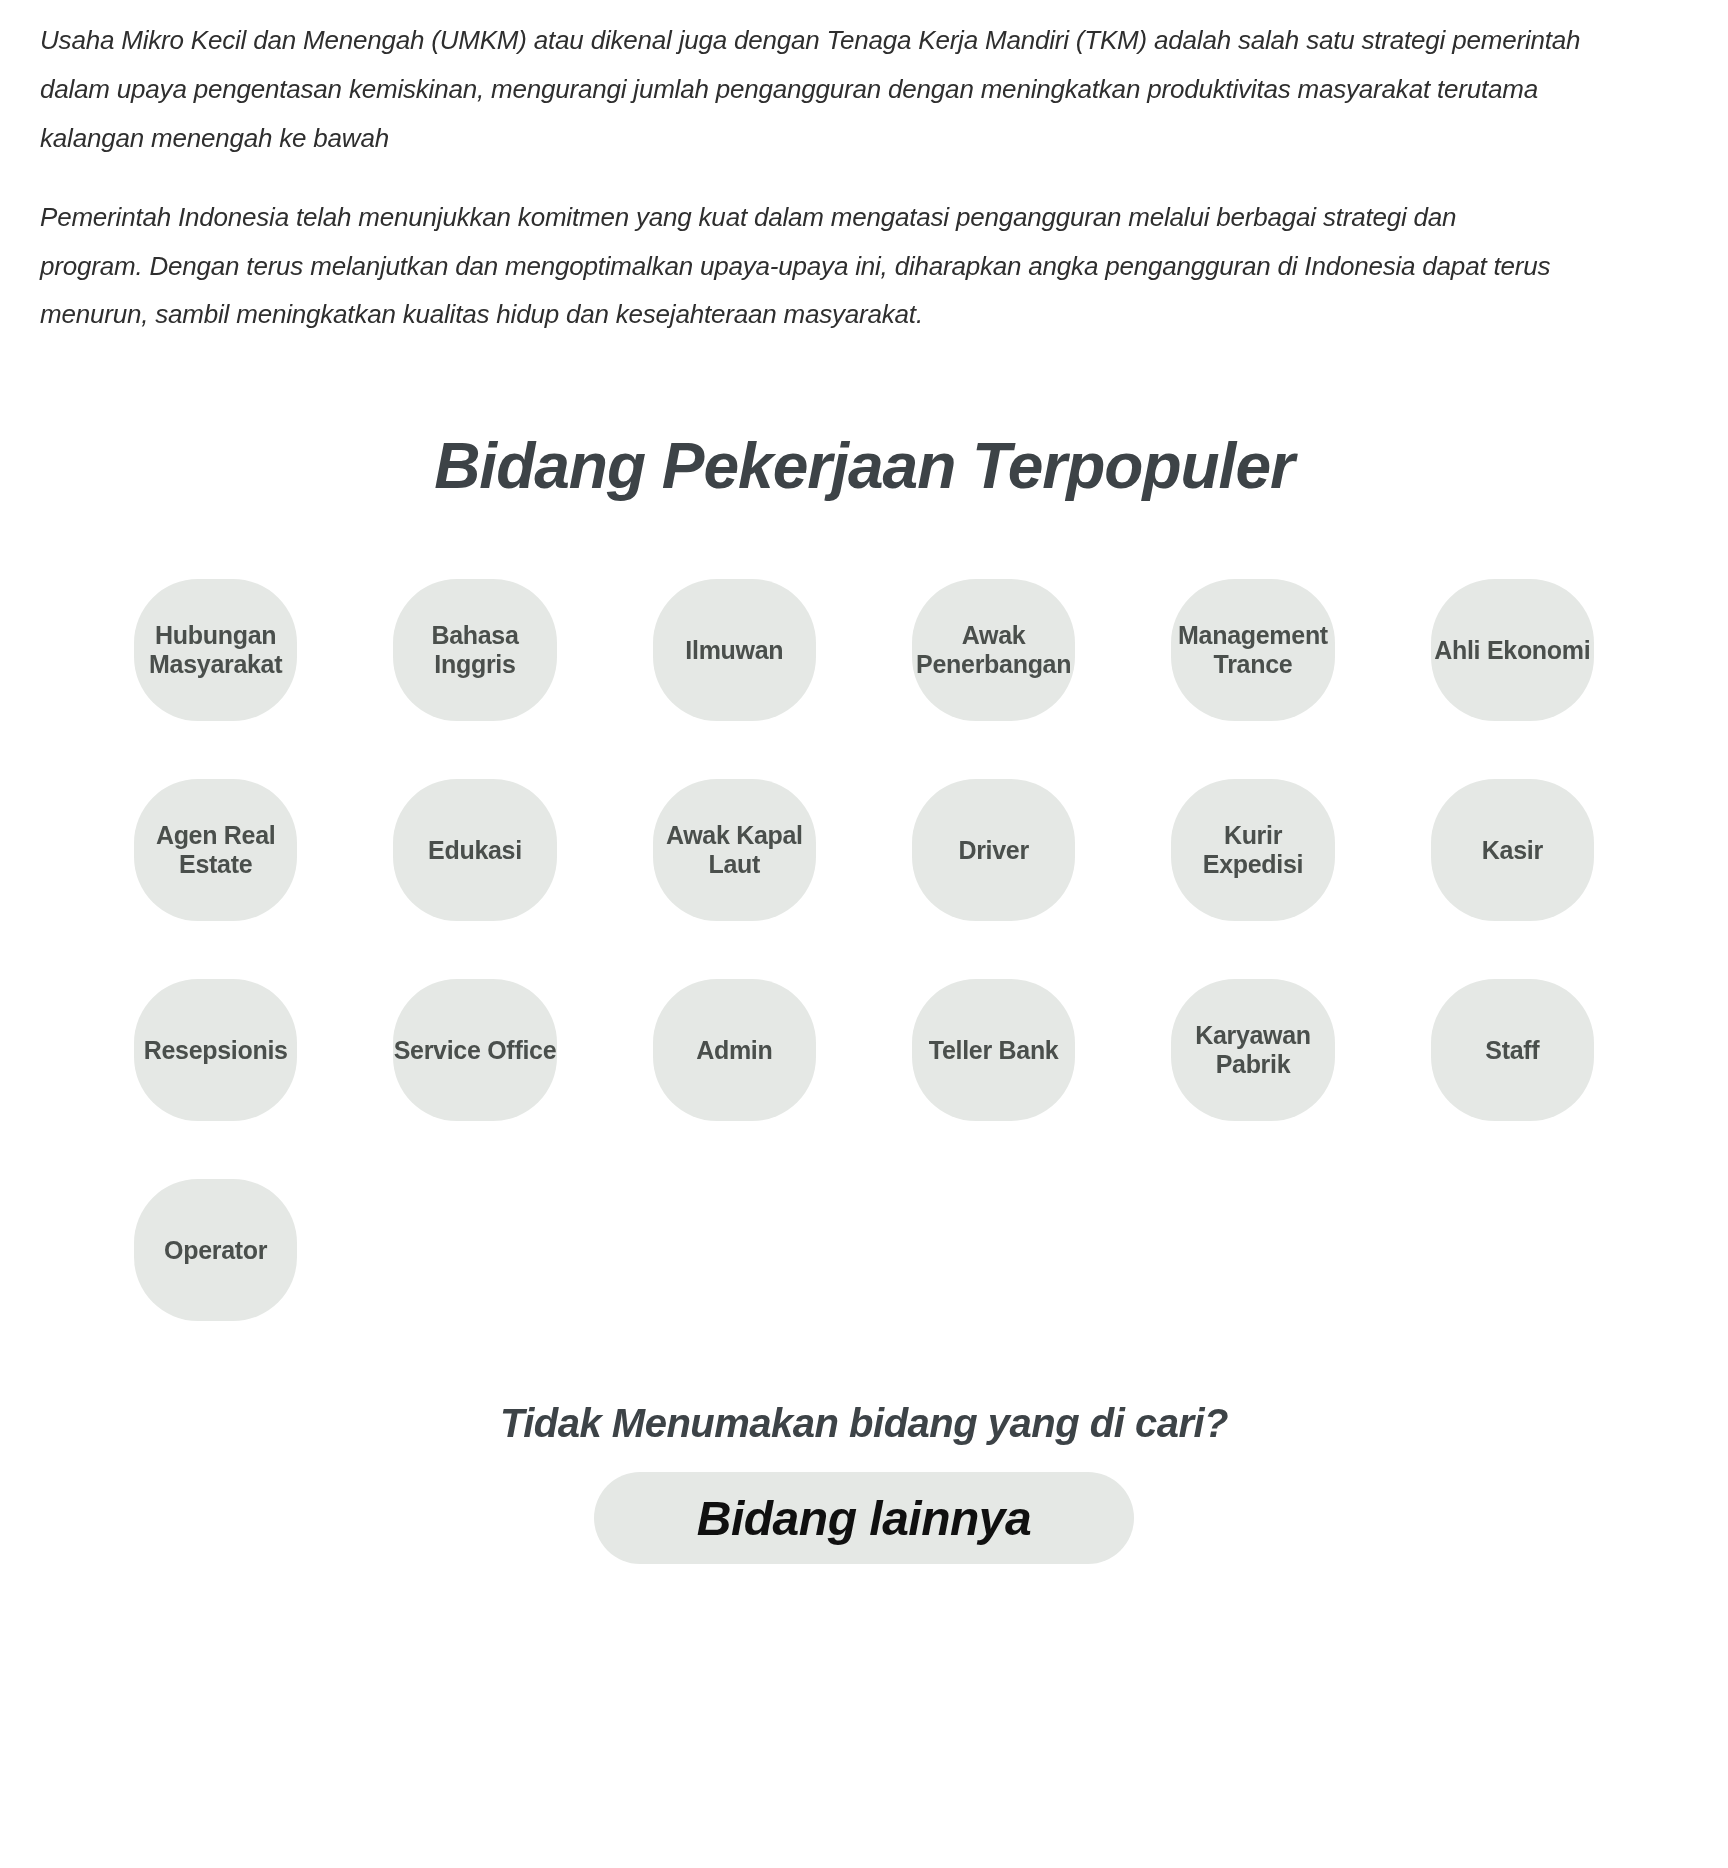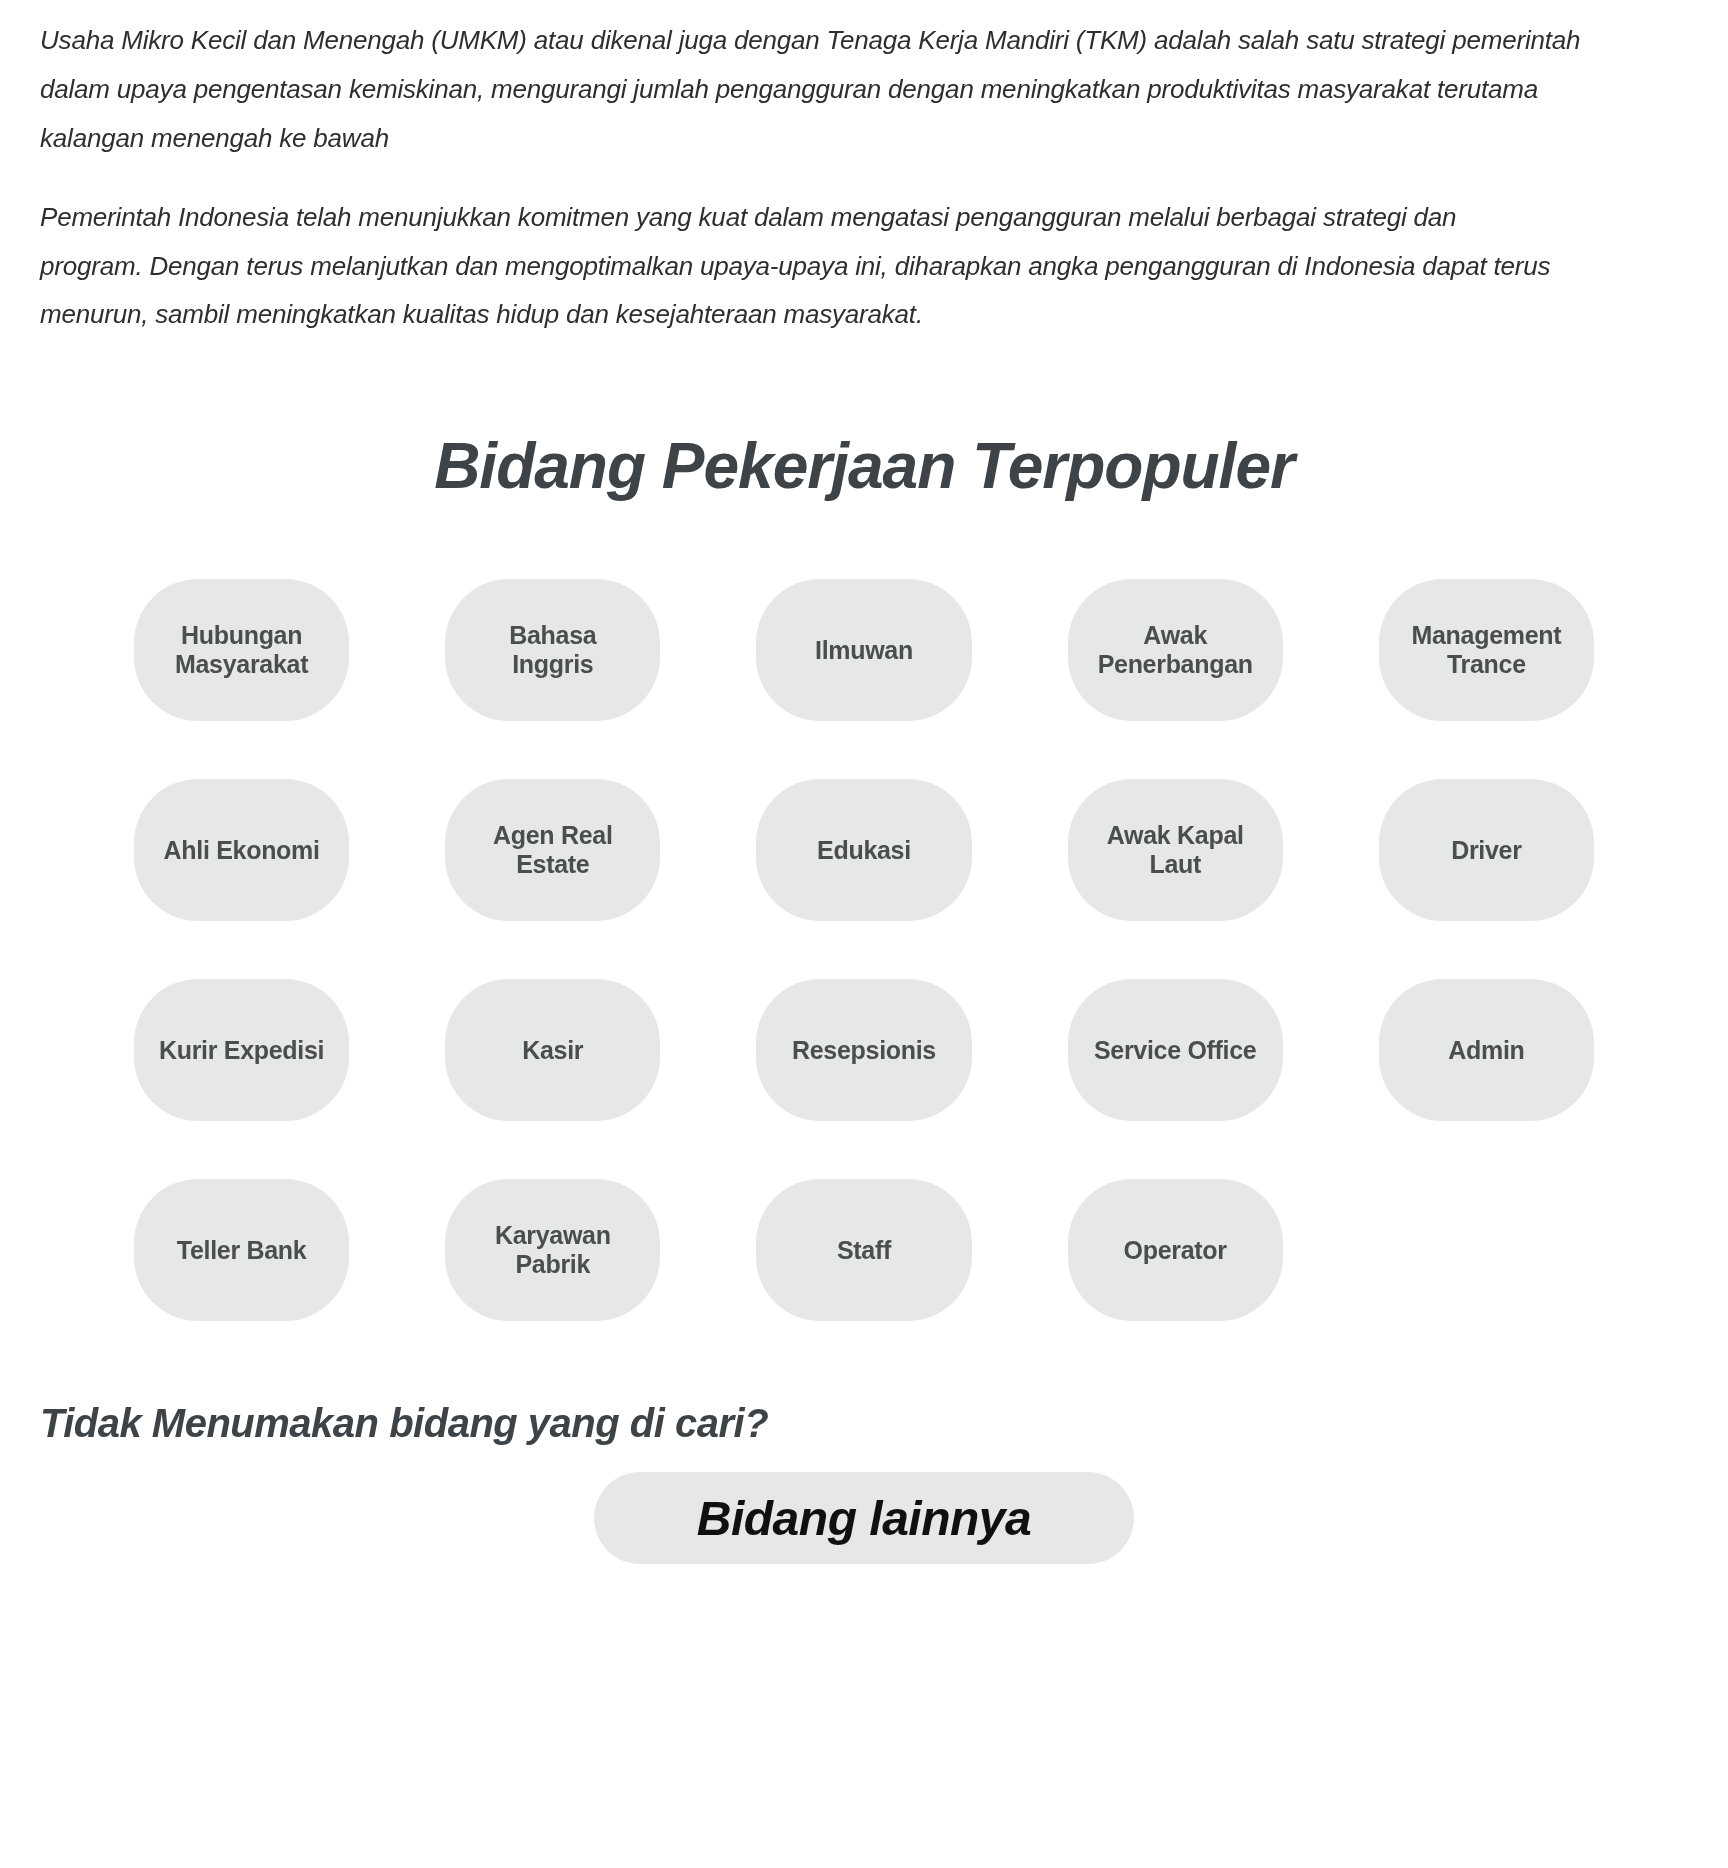--- a/index.html
+++ b/index.html
@@ -43,21 +43,21 @@
     font-size: 64px;
     font-weight: 800;
     font-style: italic;
     letter-spacing: -1px;
     color: var(--section-title-text, #3d4347);
   }
   .jobs-grid {
     width: 1460px;
     margin: 76px auto 0;
     display: grid;
-    grid-template-columns: repeat(5, 1fr);
+    grid-template-columns: repeat(6, 1fr);
     column-gap: 96px;
     row-gap: 58px;
   }
   .job-pill {
     height: 142px;
     border-radius: 64px;
     background: var(--pill-background, #e5e8e5);
     display: flex;
     align-items: center;
     justify-content: center;
@@ -66,21 +66,21 @@
     font-weight: 700;
     line-height: 1.18;
     letter-spacing: -0.3px;
     color: var(--pill-text, #4a4f4c);
     white-space: pre-line;
     cursor: pointer;
   }
   
   .footer-question {
     margin-top: 80px;
-    text-align: left;
+    text-align: center;
     font-size: 40px;
     font-weight: 800;
     font-style: italic;
     letter-spacing: -0.5px;
     color: var(--section-title-text, #3d4347);
   }
   .footer-button-wrap {
     text-align: center;
     margin-top: 26px;
   }

